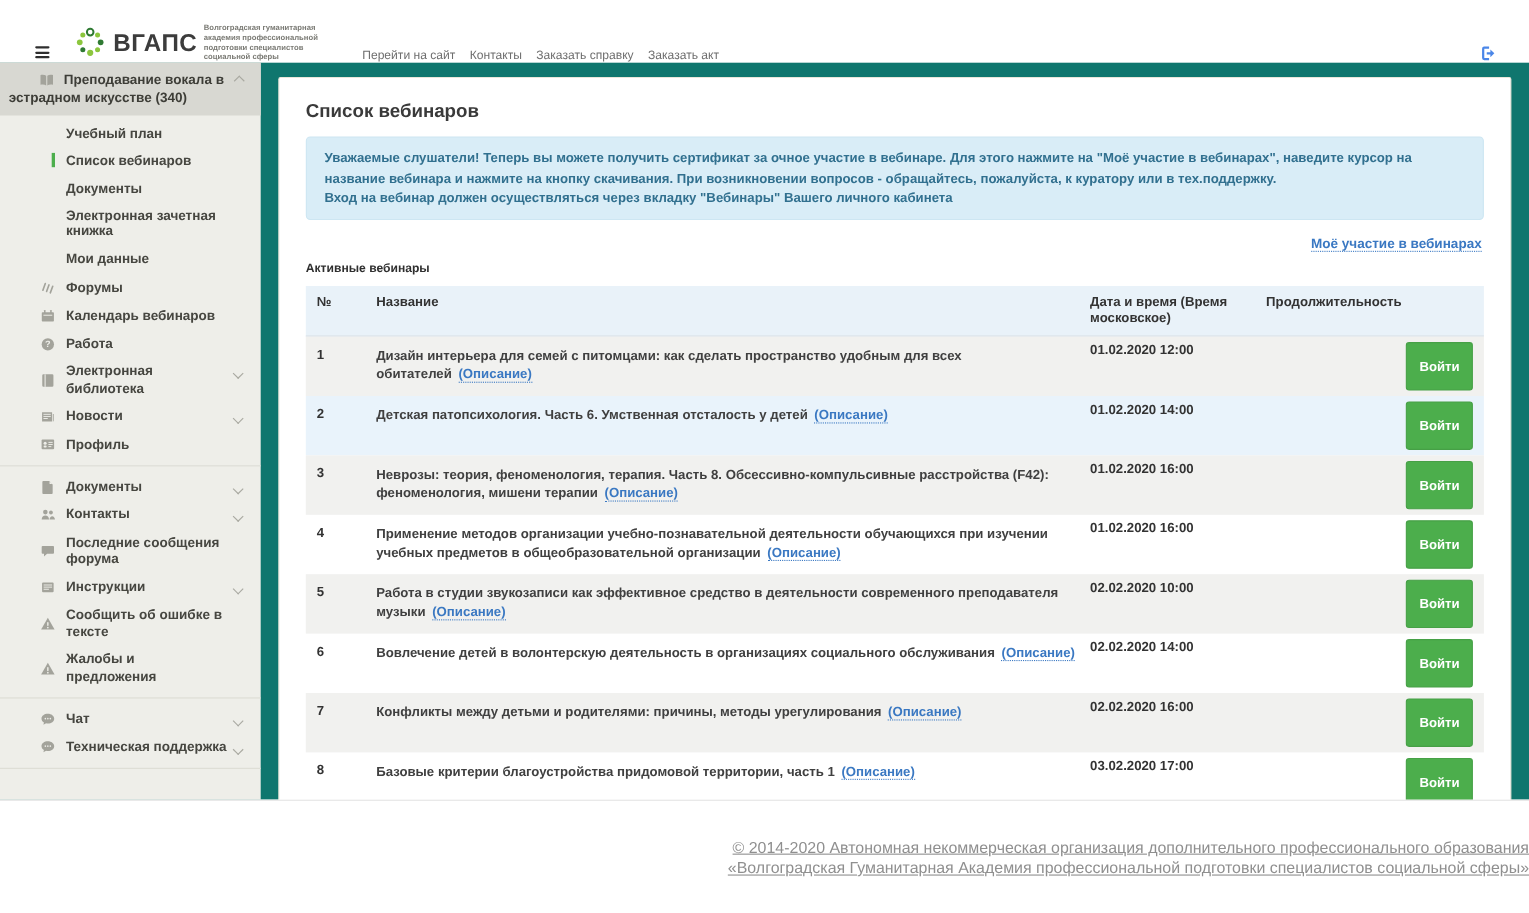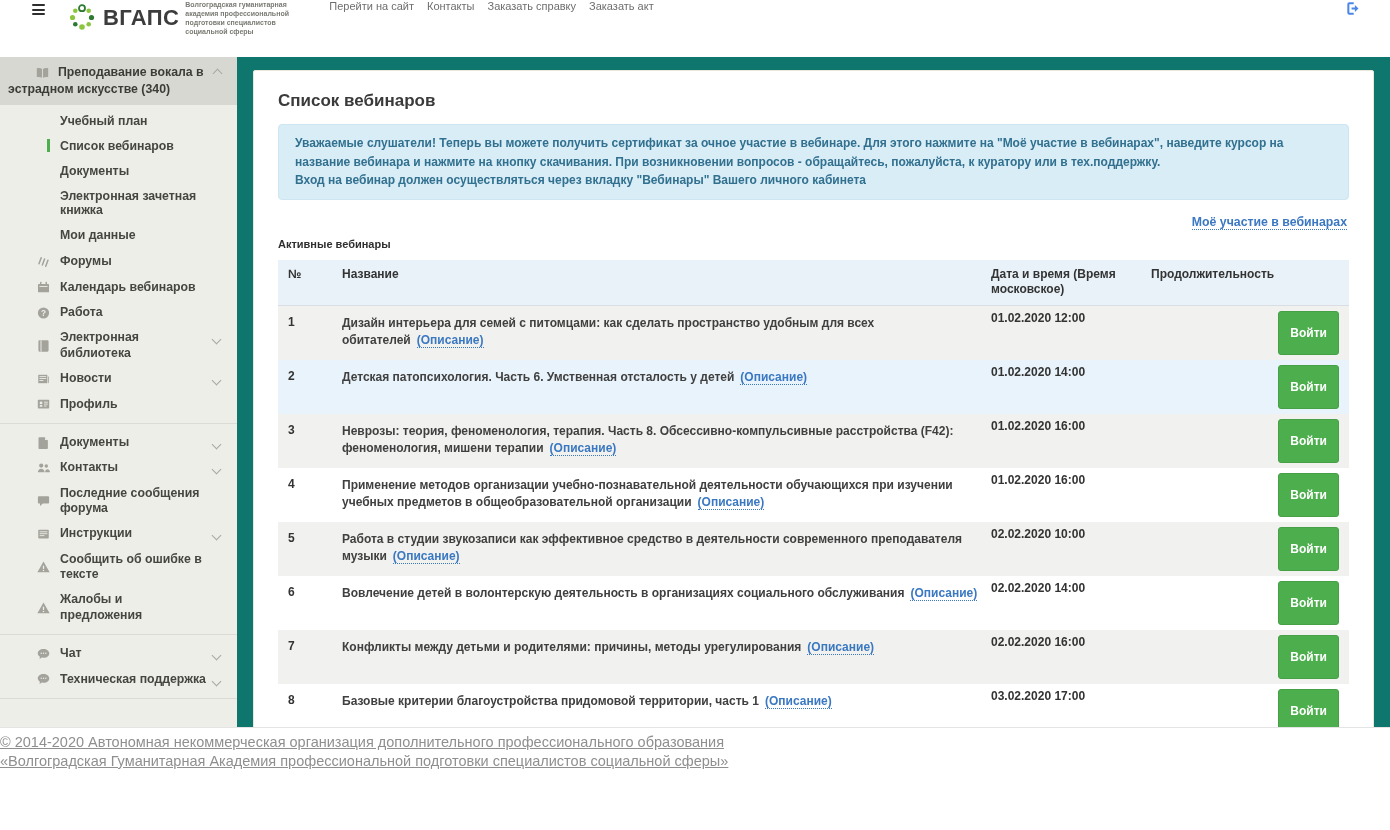--- a/index.html
+++ b/index.html
@@ -1,21 +1,21 @@
 <!DOCTYPE html>
 <html><head>
 <meta charset="utf-8">
 <style>
   html,body{margin:0;padding:0}
   body{width:1390px;height:830px;overflow:hidden;background:#fff;
        font-family:"Liberation Sans",sans-serif;-webkit-font-smoothing:antialiased}
   .app{display:flex;flex-direction:column;width:100%;height:100%}
 
   
-  .top{height:57px;flex:0 0 auto;background:#fff;display:flex;align-items:flex-start;padding:0 28px 0 30px;box-sizing:border-box}
+  .top{height:57px;flex:0 0 auto;background:#fff;display:flex;align-items:flex-end;padding:0 28px 0 30px;box-sizing:border-box}
   .burger{display:flex;flex-direction:column;gap:2.5px;cursor:pointer;padding:4px 2px}
   .burger i{display:block;width:13px;height:2px;background:#2e2e2e;border-radius:1px}
   .logo{display:flex;align-items:center;gap:6px;margin-left:20px;cursor:pointer}
   .logo-icon{width:30px;height:30px}
   .brand{font-size:22px;font-weight:bold;color:#3c3c3c;letter-spacing:.4px}
   .tagline{width:120px;font-size:7px;line-height:1.3;color:#7a7a74;font-weight:bold}
   .topnav{display:flex;gap:13px;margin-left:24px;align-items:center}
   .navlink{font-size:11px;color:#6e6e6e;text-decoration:none;cursor:pointer;white-space:nowrap}
   .logout{margin-left:auto;width:17px;height:17px;fill:#4a86e8;cursor:pointer;flex:0 0 auto}
 
@@ -63,22 +63,22 @@
   .c-num{font-weight:bold;color:#333;margin-top:4px}
   .c-name{margin-top:4px;line-height:1.45}
   .wtitle{font-weight:bold;color:#404040}
   .desc{margin-left:6px;white-space:nowrap}
   .c-date{font-weight:bold;color:#333;margin-top:0}
   .c-btn{justify-self:end;align-self:center}
   .enter{background:#4cae4c;color:#fff;border:1px solid #46a046;border-radius:3px;font-weight:bold;
          font-size:12px;padding:14px 11px;cursor:pointer;font-family:inherit}
 
   
-  .footer{flex:0 0 auto;height:103px;background:#fff;border-top:1px solid #e4e4e4;text-align:left;
-          padding-top:3px;box-sizing:border-box}
+  .footer{flex:0 0 auto;height:103px;background:#fff;border-top:1px solid #e4e4e4;text-align:right;
+          padding-top:32px;box-sizing:border-box}
   .footer a{display:block;color:#8f8f8f;font-size:14.5px;text-decoration:underline;margin:3px 0;cursor:pointer}
   .defs{position:absolute;width:0;height:0;overflow:hidden}
 </style>
 </head>
 <body>
 
 <svg class="defs" aria-hidden="true">
   <symbol id="book-icon" viewBox="0 0 16 16">
     <path d="M7.4 3.3C6 2.3 3.8 2.1 1.5 2.6v10.1c2.3-.5 4.5-.3 5.9.7V3.3zM8.6 3.3c1.4-1 3.6-1.2 5.9-.7v10.1c-2.3-.5-4.5-.3-5.9.7V3.3z"></path>
   </symbol>

